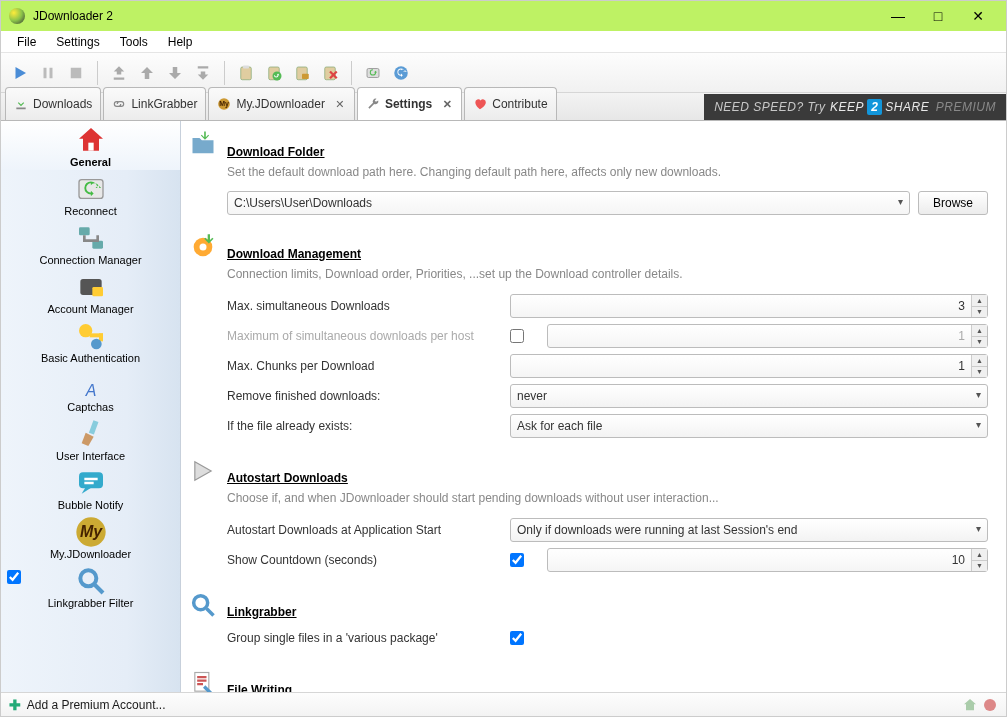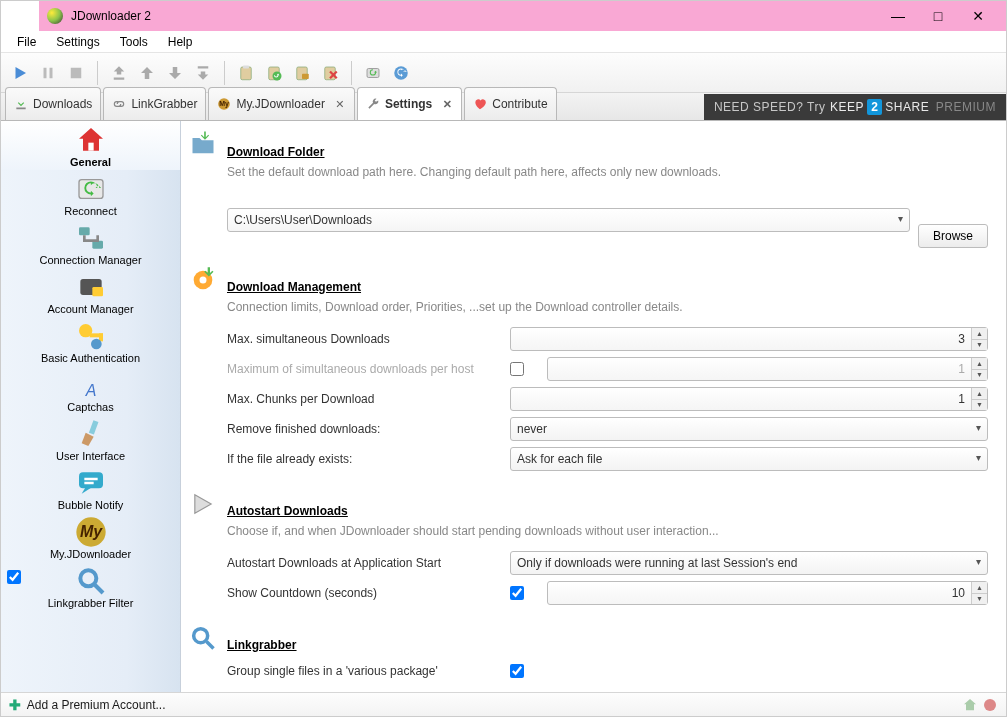--- a/index.html
+++ b/index.html
@@ -1,20 +1,20 @@
 <!DOCTYPE html>
 <html><head>
 <meta charset="utf-8">
 <style>
 * { box-sizing: border-box; margin: 0; padding: 0; font-family: "Segoe UI", Tahoma, sans-serif; font-size: 12px; }
 body { background: #fff; color: #333; overflow: hidden; }
 .window { width: 1007px; height: 717px; display: flex; flex-direction: column; border: 1px solid #ccc; }
 
 
-.titlebar { height: 30px; display: flex; align-items: center; padding: 0 8px; background: #f9a8d4; margin-left: 38px; }
+.titlebar { height: 30px; display: flex; align-items: center; padding: 0 8px; background: #bef264; }
 .titlebar .logo { width: 16px; height: 16px; border-radius: 50%; background: radial-gradient(circle at 30% 30%, #ffeb3b, #8bc34a, #333); margin-right: 8px; }
 .titlebar .title { flex: 1; font-size: 12px; color: #000; }
 .titlebar .winbtns { display: flex; }
 .titlebar .winbtn { width: 40px; height: 28px; display: flex; align-items: center; justify-content: center; color: #000; font-size: 14px; }
 
 
 .menubar { height: 22px; display: flex; align-items: center; padding: 0 6px; background: #fff; border-bottom: 1px solid #e5e5e5; }
 .menubar .menuitem { padding: 2px 10px; color: #000; }
 
 
@@ -22,21 +22,21 @@
 .toolbar .tbtn { width: 26px; height: 26px; display: flex; align-items: center; justify-content: center; border-radius: 3px; }
 .toolbar .sep { width: 1px; height: 24px; background: #ccc; margin: 0 6px; }
 .toolbar svg { width: 18px; height: 18px; }
 
 
 .tabbar { height: 28px; display: flex; align-items: flex-end; background: linear-gradient(#f3f3f3, #e7e7e7); border-bottom: 1px solid #b8b8b8; padding-left: 4px; }
 .tab { height: 24px; display: flex; align-items: center; padding: 16px 8px; margin-right: 2px; background: linear-gradient(#fafafa, #ececec); border: 1px solid #b8b8b8; border-bottom: none; border-radius: 4px 4px 0 0; gap: 5px; color:#333;}
 .tab.active { background: #fff; height: 26px; font-weight: bold; }
 .tab .tabicon { width:14px; height:14px; }
 .tab .tabclose { width: 12px; height: 12px; display: flex; align-items: center; justify-content: center; color: #666; font-size: 11px; margin-left:4px; }
-.tabbar .promo { margin-left: auto; height: 26px; background: #3a3a3a; color: #c7c7c7; display: flex; align-items: center; padding: 0 10px; font-family: "Segoe UI Light", sans-serif; font-size: 15px; letter-spacing: 0.5px; }
+.tabbar .promo { margin-left: auto; height: 26px; background: #3a3a3a; color: #c7c7c7; display: flex; align-items: center; padding: 0 10px; font-family: "Segoe UI Light", sans-serif; font-size: 15px; letter-spacing: 0.5px; font-style: italic; }
 .promo .k2s { background:#1296db; color:#fff; padding:1px 4px; margin:0 3px; font-weight:bold; border-radius:2px;}
 .promo .premium { color:#888; margin-left:2px;}
 .promo .keep,.promo .share{color:#e8e8e8; font-weight:300;}
 
 
 .main { flex: 1; display: flex; background: #fff; overflow: hidden; }
 
 
 .sidebar { width: 180px; background: linear-gradient(90deg,#eef4fb,#e5edf7 70%,#d7e3f0); border-right: 1px solid #c7d0db; overflow-y: auto; }
 .sb-item { display: flex; flex-direction: column; align-items: center; padding: 3px 0 2px 0; color: #000; }
@@ -54,21 +54,21 @@
 .section-desc { color: #888; margin: 2px 0 12px 38px; font-size:12px;}
 .form-row { display: flex; align-items: center; margin: 4px 0 4px 38px; min-height:26px; gap:23px;}
 .form-row .lbl { width: 260px; color: #333; }
 .form-row .lbl.disabled { color: #aaa; }
 .form-row .ctrl { flex: 1; display:flex; gap:6px; }
 .pathrow { margin-left:38px; display:flex; gap:8px; align-items:center;}
 select, input[type=text] { width: 100%; height: 24px; border: 1px solid #bcbcbc; border-radius: 3px; padding: 0 6px; background: linear-gradient(#fff,#f5f5f5); color:#333;}
 select { appearance:none; -webkit-appearance:none; background: linear-gradient(#fff,#f3f3f3); padding-right:22px; }
 .selwrap { position:relative; flex:1; }
 .selwrap::after { content:"▾"; position:absolute; right:7px; top:5px; color:#555; pointer-events:none; font-size:10px;}
-.browse-btn { height:24px; padding:0 14px; border:1px solid #bcbcbc; border-radius:3px; background:linear-gradient(#fff,#ececec);margin-top:33px; }
+.browse-btn { height:24px; padding:0 14px; border:1px solid #bcbcbc; border-radius:3px; background:linear-gradient(#fff,#ececec); }
 .spinner { position:relative; flex:1; }
 .spinner input { text-align:right; padding-right:22px; }
 .spinner .spinbtns { position:absolute; right:1px; top:1px; bottom:1px; width:16px; display:flex; flex-direction:column; }
 .spinner .spinbtns div { flex:1; display:flex; align-items:center; justify-content:center; font-size:7px; color:#555; background:#f0f0f0; border-left:1px solid #ccc;}
 .spinner .spinbtns div:first-child{border-bottom:1px solid #ccc;}
 .spinner.disabled input { color:#aaa; }
 .chk { width:14px; height:14px; }
 
 
 .statusbar { height: 24px; border-top: 1px solid #d6d6d6; display: flex; align-items: center; padding: 0 8px; background: linear-gradient(#fdfdfd,#f3f3f3); gap:6px; color:#1a1a1a;}

